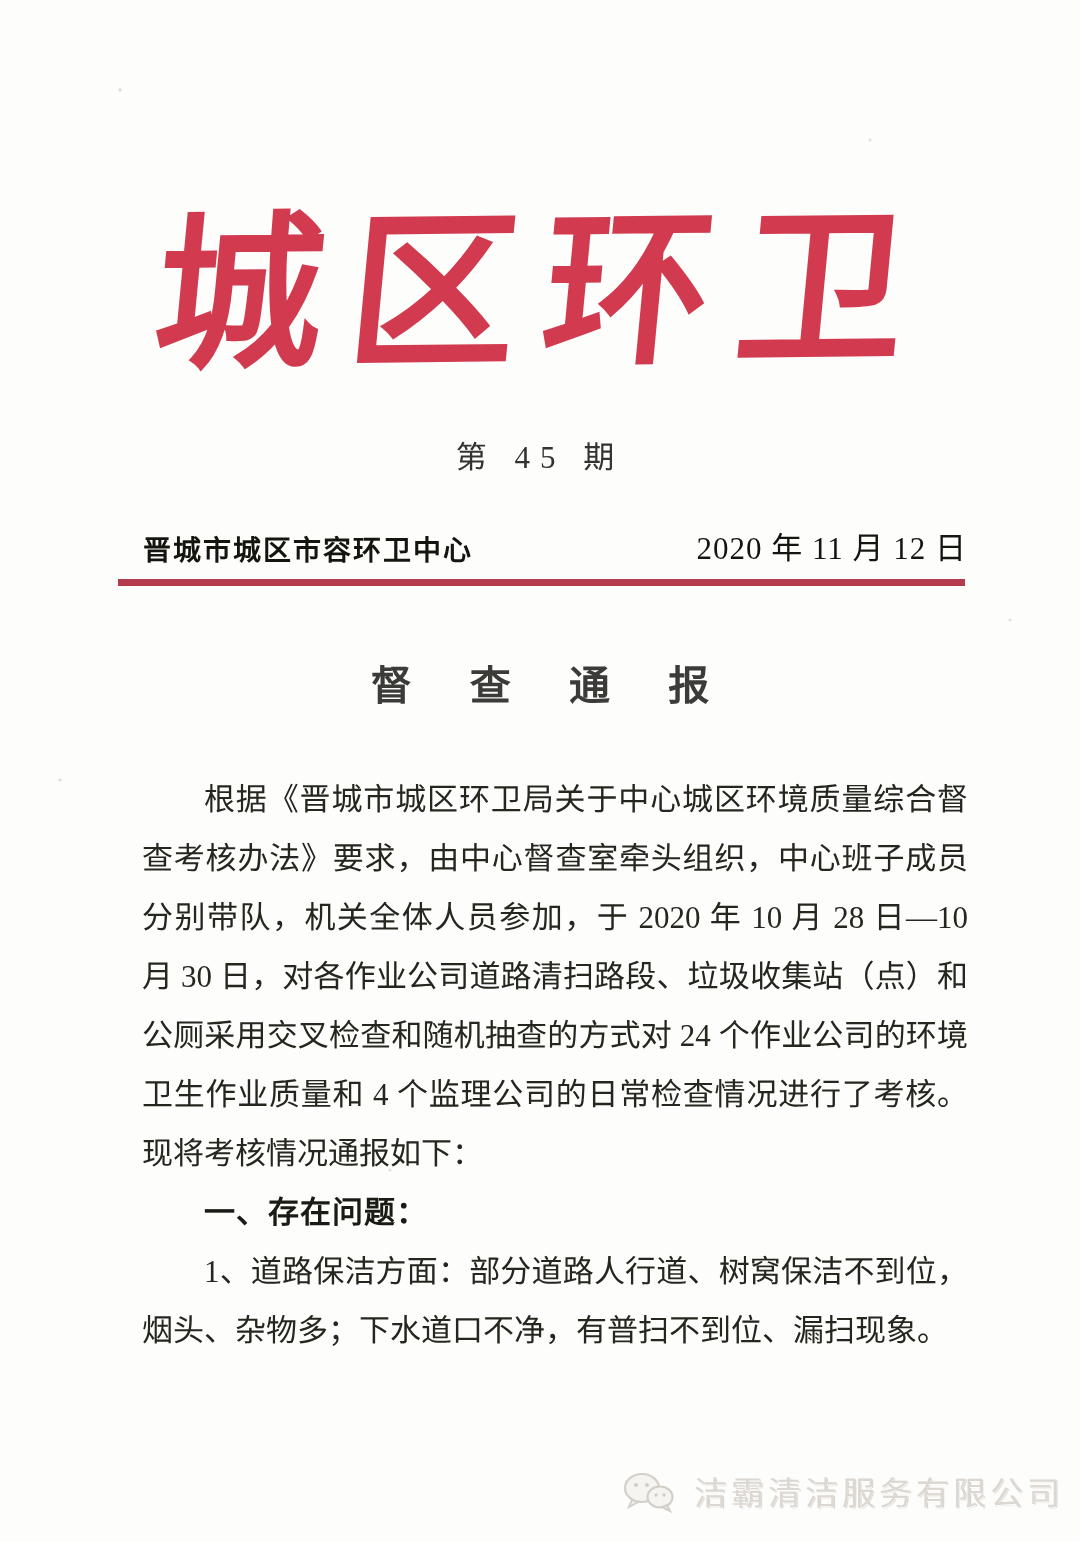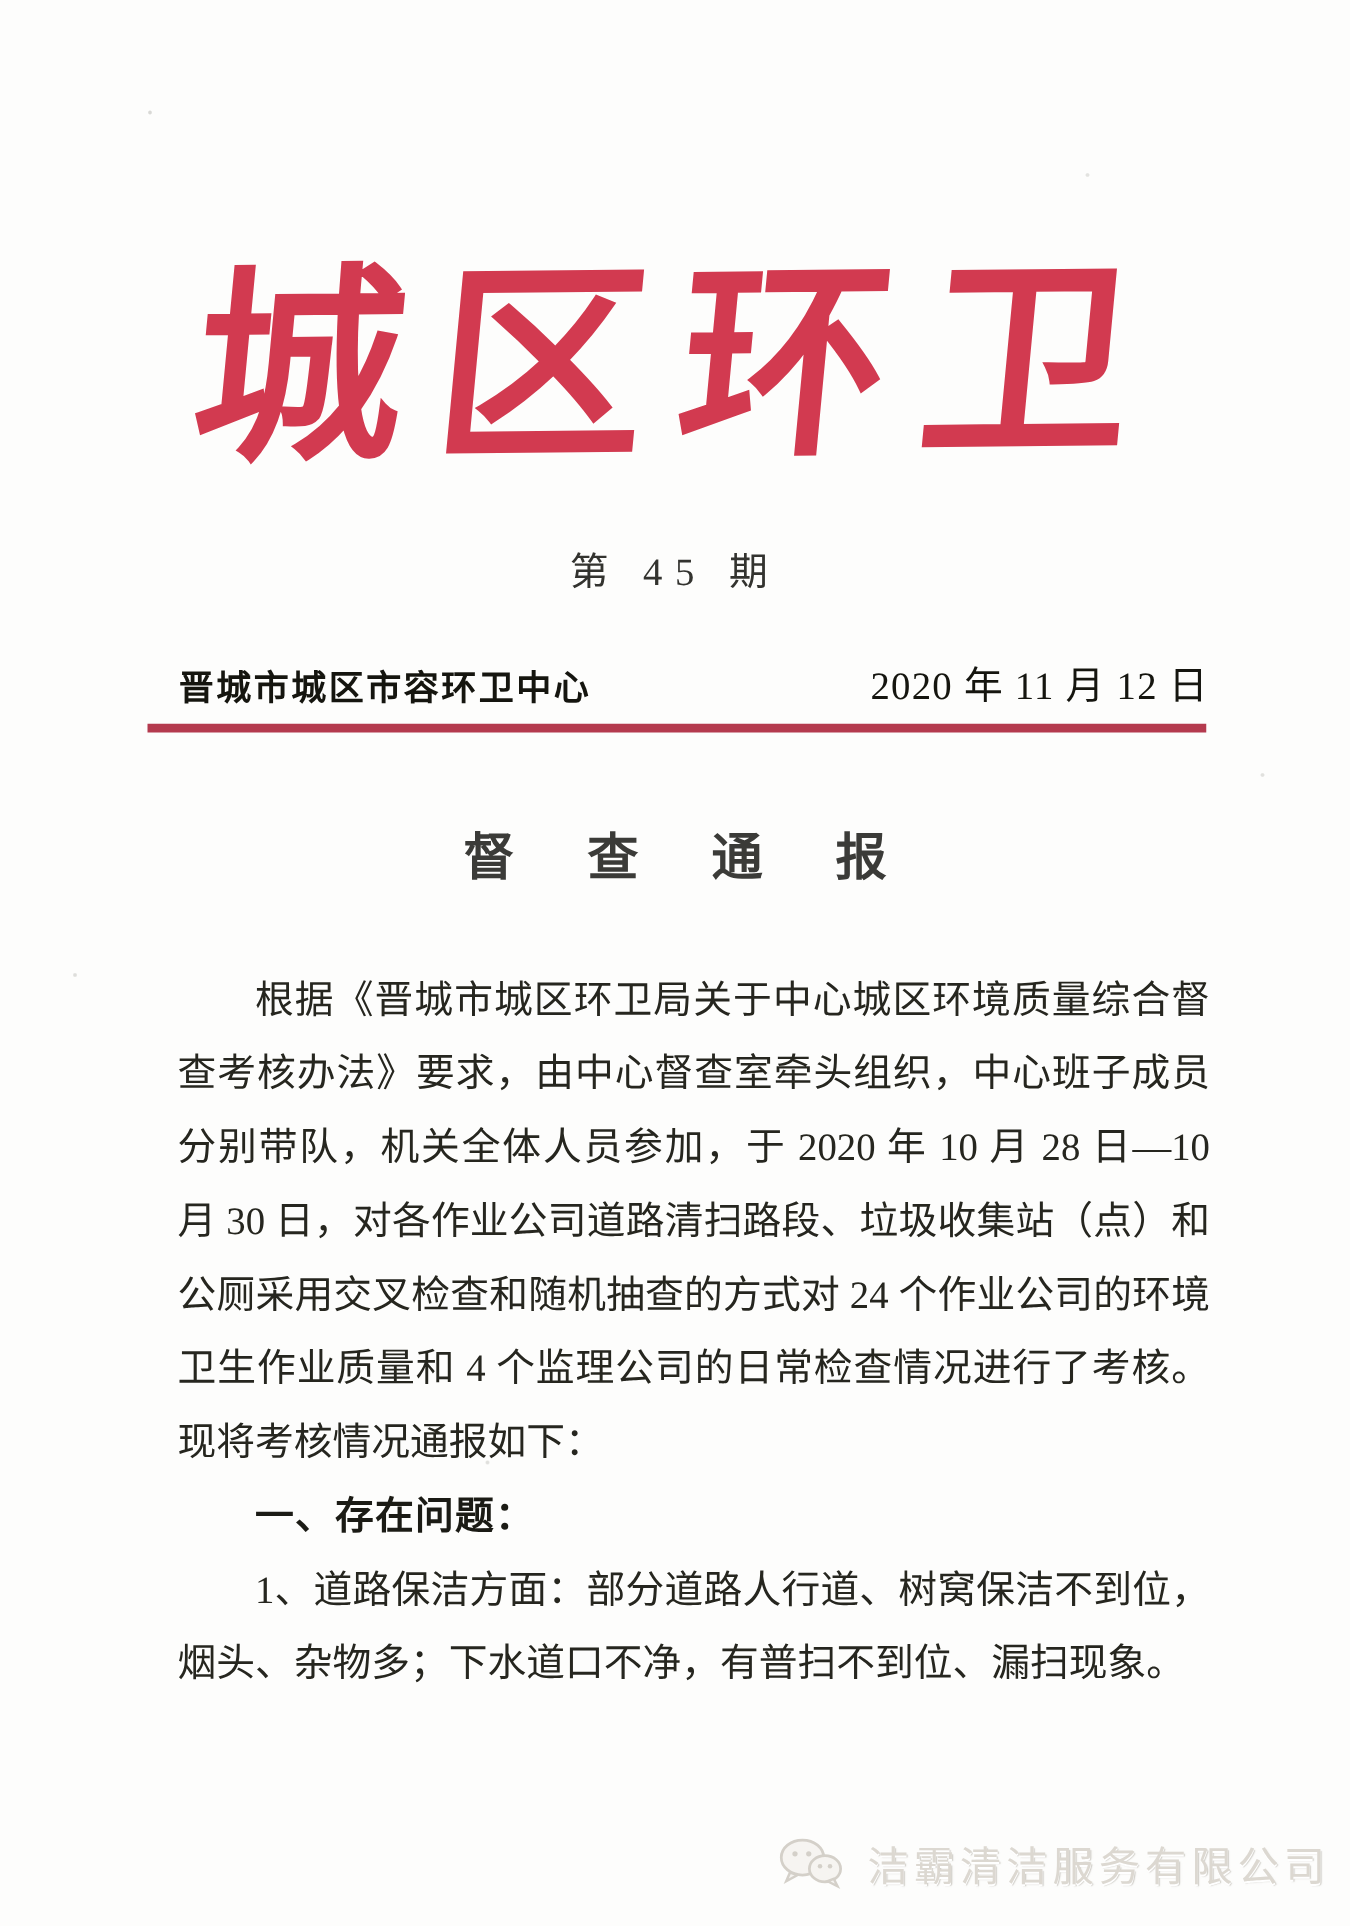--- a/index.html
+++ b/index.html
@@ -98,21 +98,21 @@
   .body-text p.section-heading{
     font-weight:bold;
     color:#1b1b15;
     letter-spacing:1px;
   }
   .watermark{
     position:absolute;
     right:16px;
     bottom:26px;
     display:flex;
-    align-items:center;
+    align-items:flex-end;
     gap:20px;
     font-family:"Liberation Sans","DejaVu Sans",sans-serif;
     font-size:33px;
     letter-spacing:4px;
     color:#dcd8d1;
     text-shadow:0 1px 0 #ffffff, 1px 1px 1px rgba(170,165,156,.55);
     user-select:none;
   }
   .watermark svg{display:block;}
 </style>

